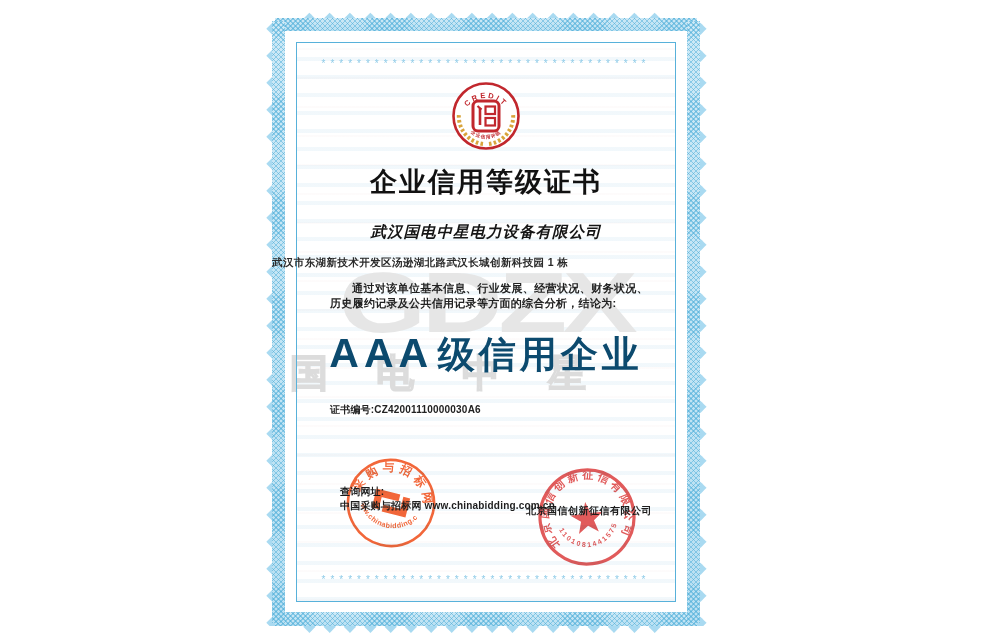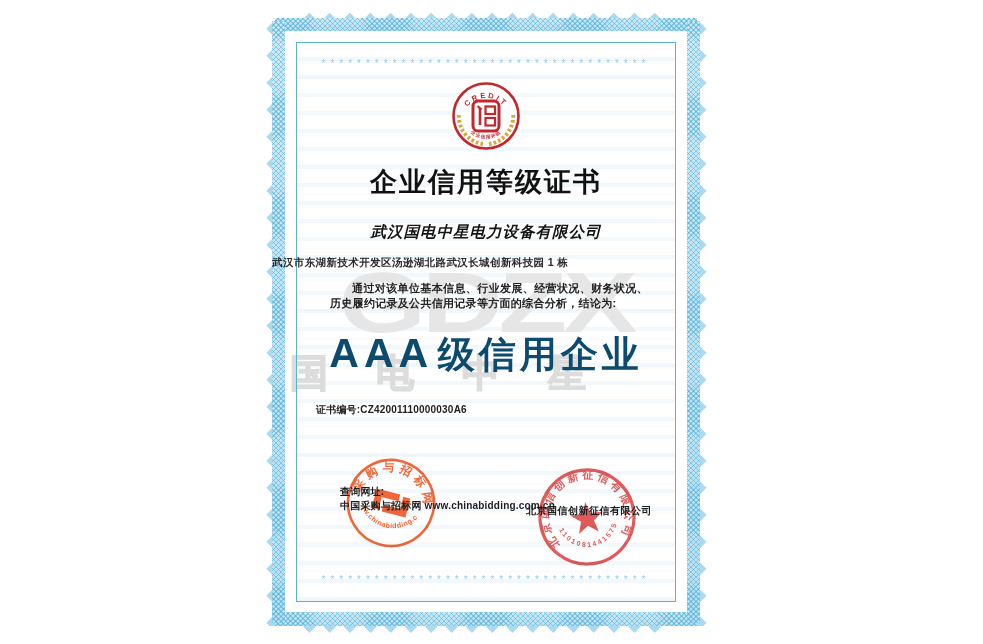--- a/index.html
+++ b/index.html
@@ -79,21 +79,21 @@
   .address { position:absolute; left:0; right:0; top:238px; text-align:left;
              font-size:10.5px; font-weight:600; color:#2a2a2a; letter-spacing:.4px; }
   .body-text { position:absolute; left:58px; top:263px; width:318px;
                font-size:11px; line-height:14.5px; font-weight:600; color:#222;
                text-indent:2em; text-align:justify; letter-spacing:.3px; }
   .rating { position:absolute; left:0; right:0; top:312px; text-align:center; white-space:nowrap; }
   .rating .grade { font-size:41px; font-weight:900; letter-spacing:5px;
                    font-family:"Liberation Sans", sans-serif; }
   .rating .suffix { font-size:37px; font-weight:900; letter-spacing:4px;
                     font-family:"Liberation Serif", serif; }
-  .certline { position:absolute; left:44px; top:385px; font-size:10px; font-weight:700;
+  .certline { position:absolute; left:58px; top:385px; font-size:10px; font-weight:700;
               color:#222; display:flex; gap:24px; white-space:nowrap; letter-spacing:.2px; }
 
   .query { position:absolute; left:68px; top:467px; font-size:10px; font-weight:700;
            color:#1d1d1d; line-height:13.5px; z-index:5; letter-spacing:.2px; }
   .issuer { position:absolute; left:254px; top:486px; font-size:10px; font-weight:700;
             color:#1d1d1d; z-index:5; white-space:nowrap; letter-spacing:.5px; }
 
   .stamp-left { position:absolute; left:71px; top:437px; width:96px; height:96px;
                 z-index:3; transform:rotate(14deg); opacity:.92; mix-blend-mode:multiply; }
   .stamp-right { position:absolute; left:263px; top:447px; width:104px; height:104px;

